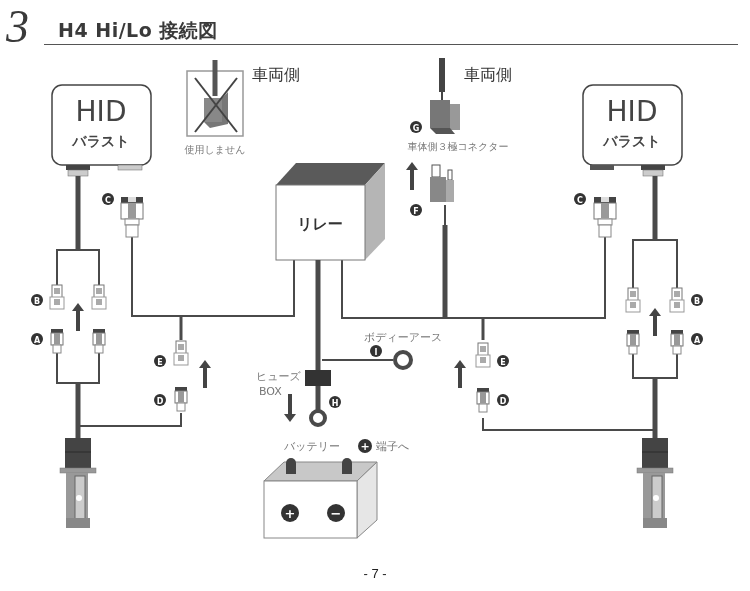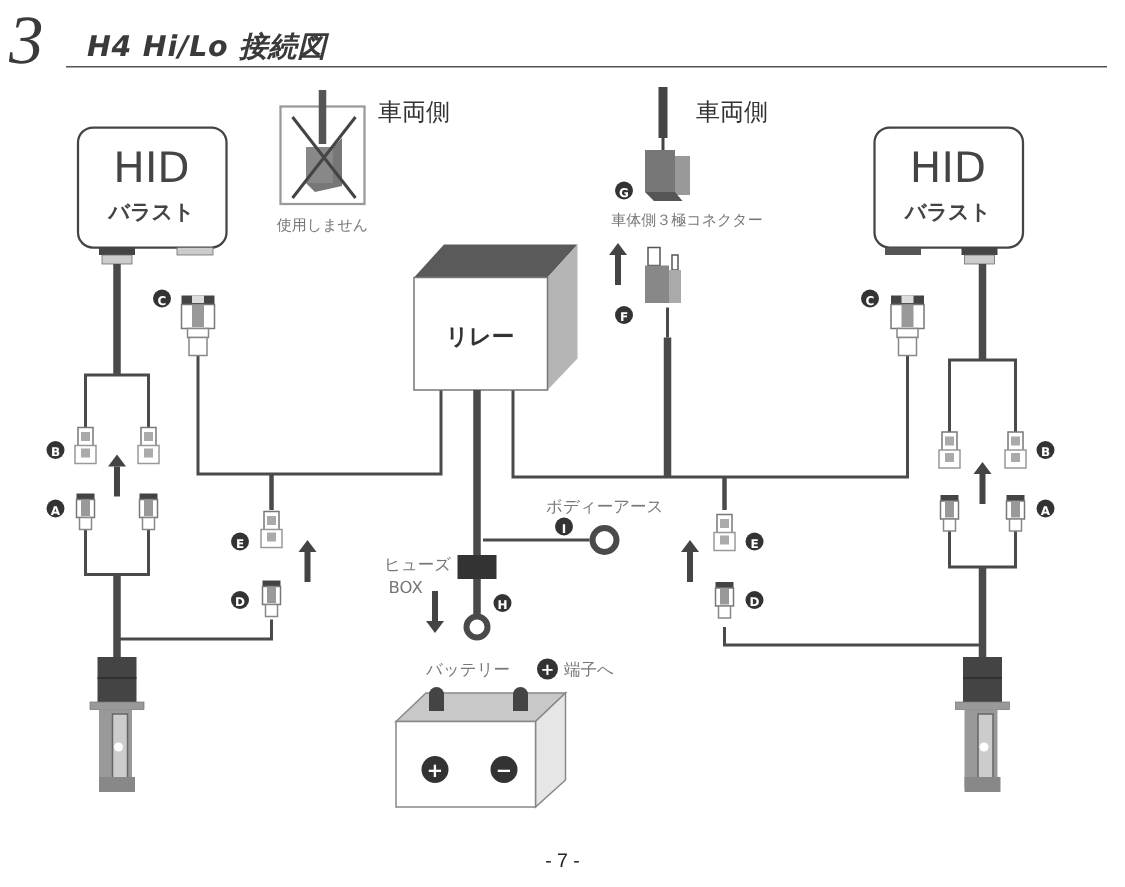--- a/index.html
+++ b/index.html
@@ -1,18 +1,18 @@
 <!DOCTYPE html>
 <html><head>
 <meta charset="utf-8">
 <style>
   html, body { margin: 0; padding: 0; background: #ffffff; }
   body { width: 750px; height: 591px; position: relative; overflow: hidden; font-family: "DejaVu Sans", sans-serif; }
   .section-num { position: absolute; left: 6px; top: 4px; font-family: "Liberation Serif", serif; font-style: italic; font-size: 46px; color: #3a3a3a; line-height: 46px; }
-  .section-title { position: absolute; left: 58px; top: 18px; font-family: "DejaVu Sans", sans-serif; font-weight: bold; font-size: 19px; color: #3a3a3a; letter-spacing: 0.5px; font-style: italic; }
+  .section-title { position: absolute; left: 58px; top: 18px; font-family: "DejaVu Sans", sans-serif; font-weight: bold; font-size: 19px; color: #3a3a3a; letter-spacing: 0.5px; }
   .title-rule { position: absolute; left: 44px; top: 44px; width: 694px; height: 1px; background: #555; }
   svg.diagram { position: absolute; left: 0; top: 0; }
   .page-num { position: absolute; left: 0; width: 750px; top: 566px; text-align: center; font-family: "Liberation Sans", sans-serif; font-size: 13px; color: #222; }
   text { font-family: "DejaVu Sans", sans-serif; }
 </style>
 </head>
 <body>
 
 <div class="section-num">3</div>
 <div class="section-title">H4 Hi/Lo  接続図</div>

